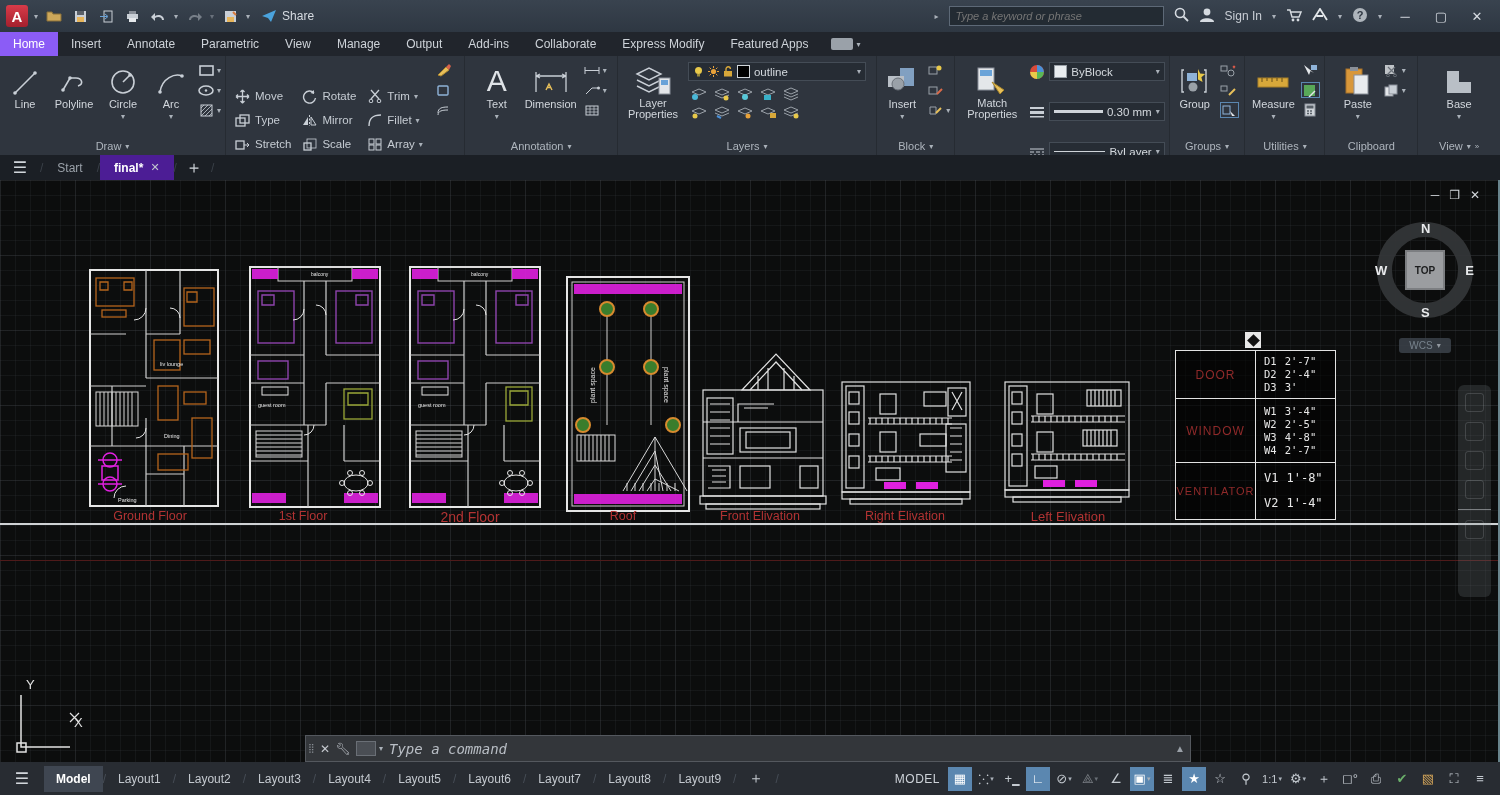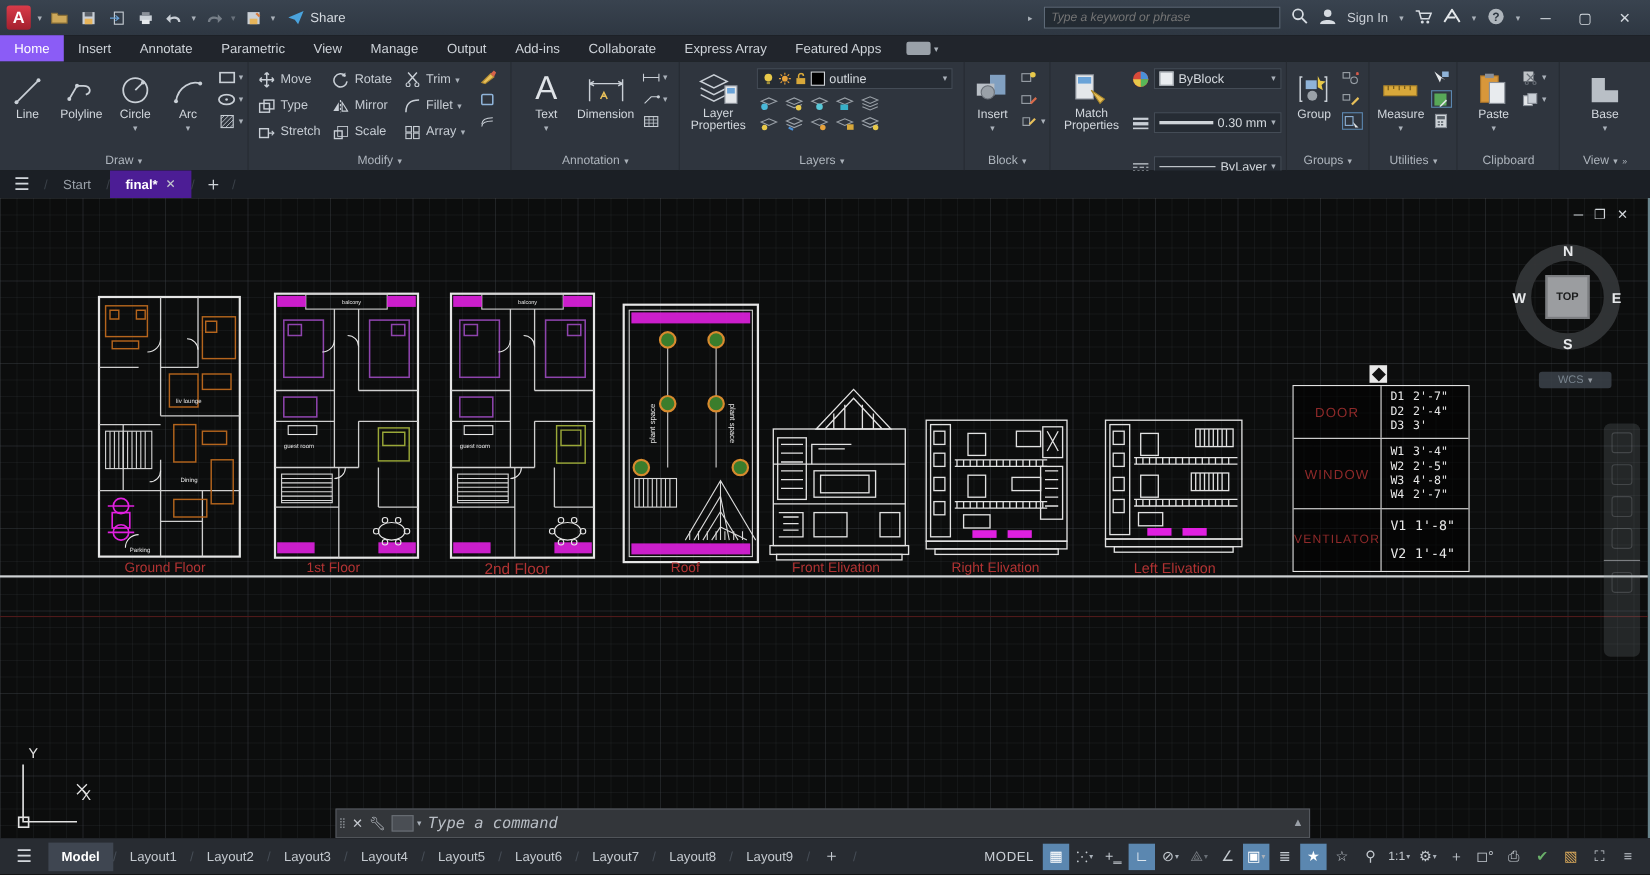--- a/index.html
+++ b/index.html
@@ -44,21 +44,21 @@
   .panel-label { height:18px; display:flex; align-items:center; justify-content:center;
     gap:4px; font-size:11px; color:#aeb5bd; }
   .bigbtn { display:flex; flex-direction:column; align-items:center; justify-content:flex-start;
     min-width:42px; padding:2px 3px; font-size:11px; color:#d2d7dd; gap:2px; }
   .bigbtn .bicon { height:34px; display:flex; align-items:flex-end; justify-content:center; }
   .smallcol { display:flex; flex-direction:column; justify-content:flex-start; gap:4px; padding-top:2px; }
   .smallrow { display:flex; align-items:center; gap:2px; height:16px; font-size:11px; }
   .sicon { width:17px; height:15px; display:flex; align-items:center; justify-content:center;
     color:#c3c9d0; font-size:12px; }
   .mod-grid { display:grid; grid-template-columns:auto auto auto; grid-auto-rows:24px;
-    column-gap:2px; align-items:center; font-size:11.5px; }
+    column-gap:2px; align-items:center; font-size:11.5px;margin-top:24px; }
   .mod-item { display:flex; align-items:center; gap:4px; padding:0 4px; height:22px; }
   .combo { height:19px; background:#262c34; border:1px solid #444c56; display:flex;
     align-items:center; gap:4px; font-size:11.5px; color:#d4d9de; padding:0 4px; }
   .combo .caret { margin-left:auto; }
   .swatch-black { width:13px; height:13px; background:#000; border:1px solid #cfd4d9; }
   .swatch-white { width:13px; height:13px; background:#e9edf0; border:1px solid #9aa1a8; }
   .lwline { flex:1; height:3px; background:#cfd4d9; }
   .ltline { flex:1; height:1px; background:#cfd4d9; }
   .layer-mini { display:grid; grid-template-columns:repeat(5,22px); grid-auto-rows:17px; gap:1px; }
   .lm { display:flex; align-items:center; justify-content:center; }
@@ -98,21 +98,21 @@
   .navbar-sep { width:100%; height:1px; background:rgba(210,214,218,.5); }
 
   
   .viewcube { position:absolute; left:1377px; top:42px; width:96px; height:96px; }
   .vc-ring { position:absolute; left:0; top:0; width:96px; height:96px; border-radius:50%;
     border:15px solid rgba(52,54,56,.92); }
   .vc-top { position:absolute; left:28px; top:28px; width:40px; height:40px; background:#9b9da0;
     border:2px solid #7c7e81; display:flex; align-items:center; justify-content:center;
     font-size:10px; font-weight:bold; color:#1c1d1e; }
   .vc-dir { position:absolute; color:#e8eaec; font-weight:bold; font-size:13px; }
-  .wcs-pill { position:absolute; left:1399px; top:158px; width:66px; height:15px; background:#3c434b;
+  .wcs-pill { position:absolute; left:1399px; top:158px; width:52px; height:15px; background:#3c434b;
     border-radius:3px; color:#8b98a4; font-size:10px; display:flex; align-items:center;
     justify-content:center; gap:4px; opacity:.85; }
 
   
   .sched { position:absolute; left:1175px; top:170px; width:161px; border:1px solid #e2e2e2;
     background:rgba(0,0,0,.55); color:#e8e8e8; }
   .sched-row { display:flex; border-bottom:1px solid #e2e2e2; }
   .sched-row:last-child { border-bottom:none; }
   .sched-cat { width:80px; border-right:1px solid #e2e2e2; display:flex; align-items:center;
     justify-content:center; color:#8f2a2a; font-size:12px; letter-spacing:1px; }
@@ -261,21 +261,21 @@
   <div class="ribbontabs">
     <div class="rtab active">Home</div>
     <div class="rtab">Insert</div>
     <div class="rtab">Annotate</div>
     <div class="rtab">Parametric</div>
     <div class="rtab">View</div>
     <div class="rtab">Manage</div>
     <div class="rtab">Output</div>
     <div class="rtab">Add-ins</div>
     <div class="rtab">Collaborate</div>
-    <div class="rtab">Express Array</div>
+    <div class="rtab">Express Modify</div>
     <div class="rtab">Featured Apps</div>
     <div class="rtab-extra">
       <span class="chip"></span>
         <span class="caret">▾</span>
     </div>
   </div>
 
   <div class="ribbon">
 
     <div class="panel" style="width:226px">

